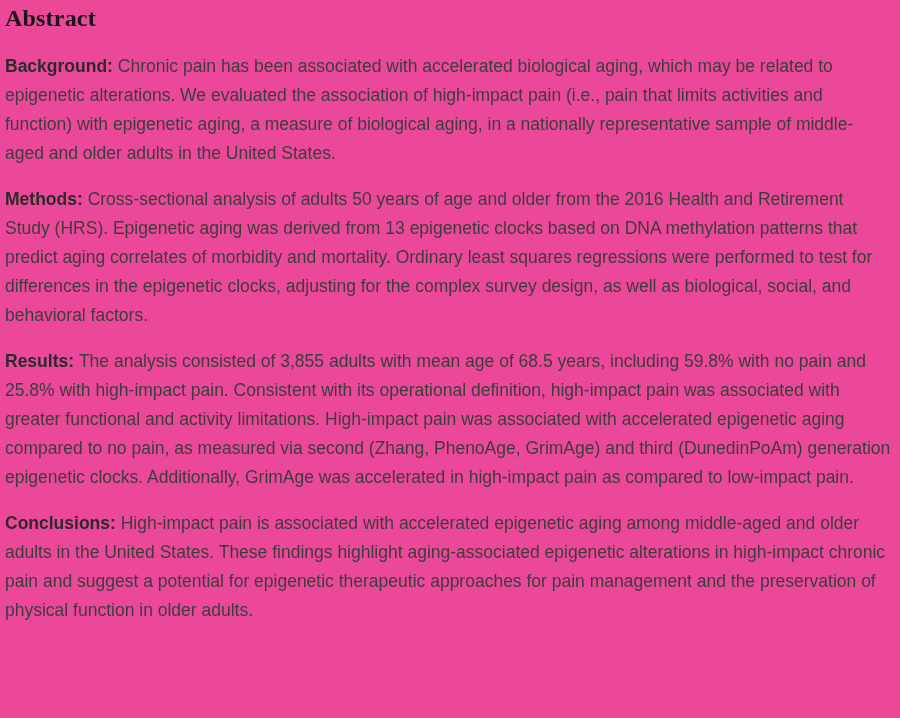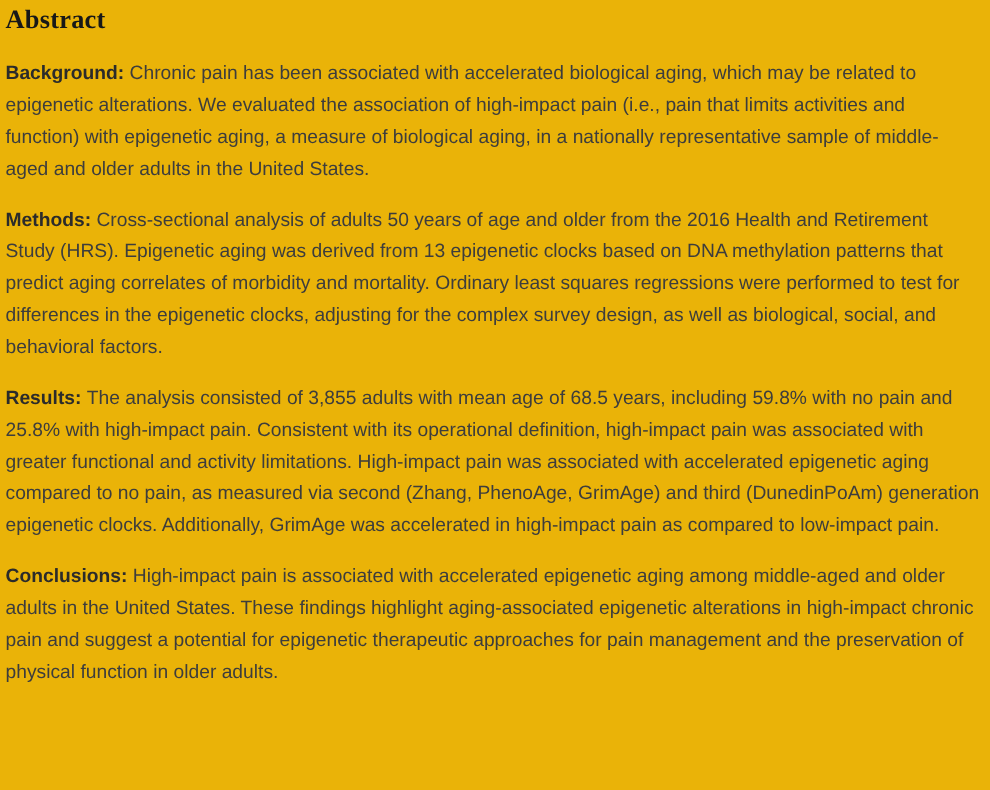--- a/index.html
+++ b/index.html
@@ -5,21 +5,21 @@
   html, body {
     margin: 0;
     padding: 0;
     background: #ffffff;
   }
   .page {
     width: 900px;
     min-height: 718px;
     box-sizing: border-box;
     padding: 2px 8px 6px 5px;
-    background: #eab308;
+    background: #ec4899;
     font-family: "Liberation Sans", sans-serif;
   }
   .abstract-heading {
     font-family: "Liberation Serif", serif;
     font-size: 24px;
     font-weight: 700;
     color: var(--heading-color, #181818);
     margin: 3px 0 20px 0;
     letter-spacing: 0.2px;
   }

